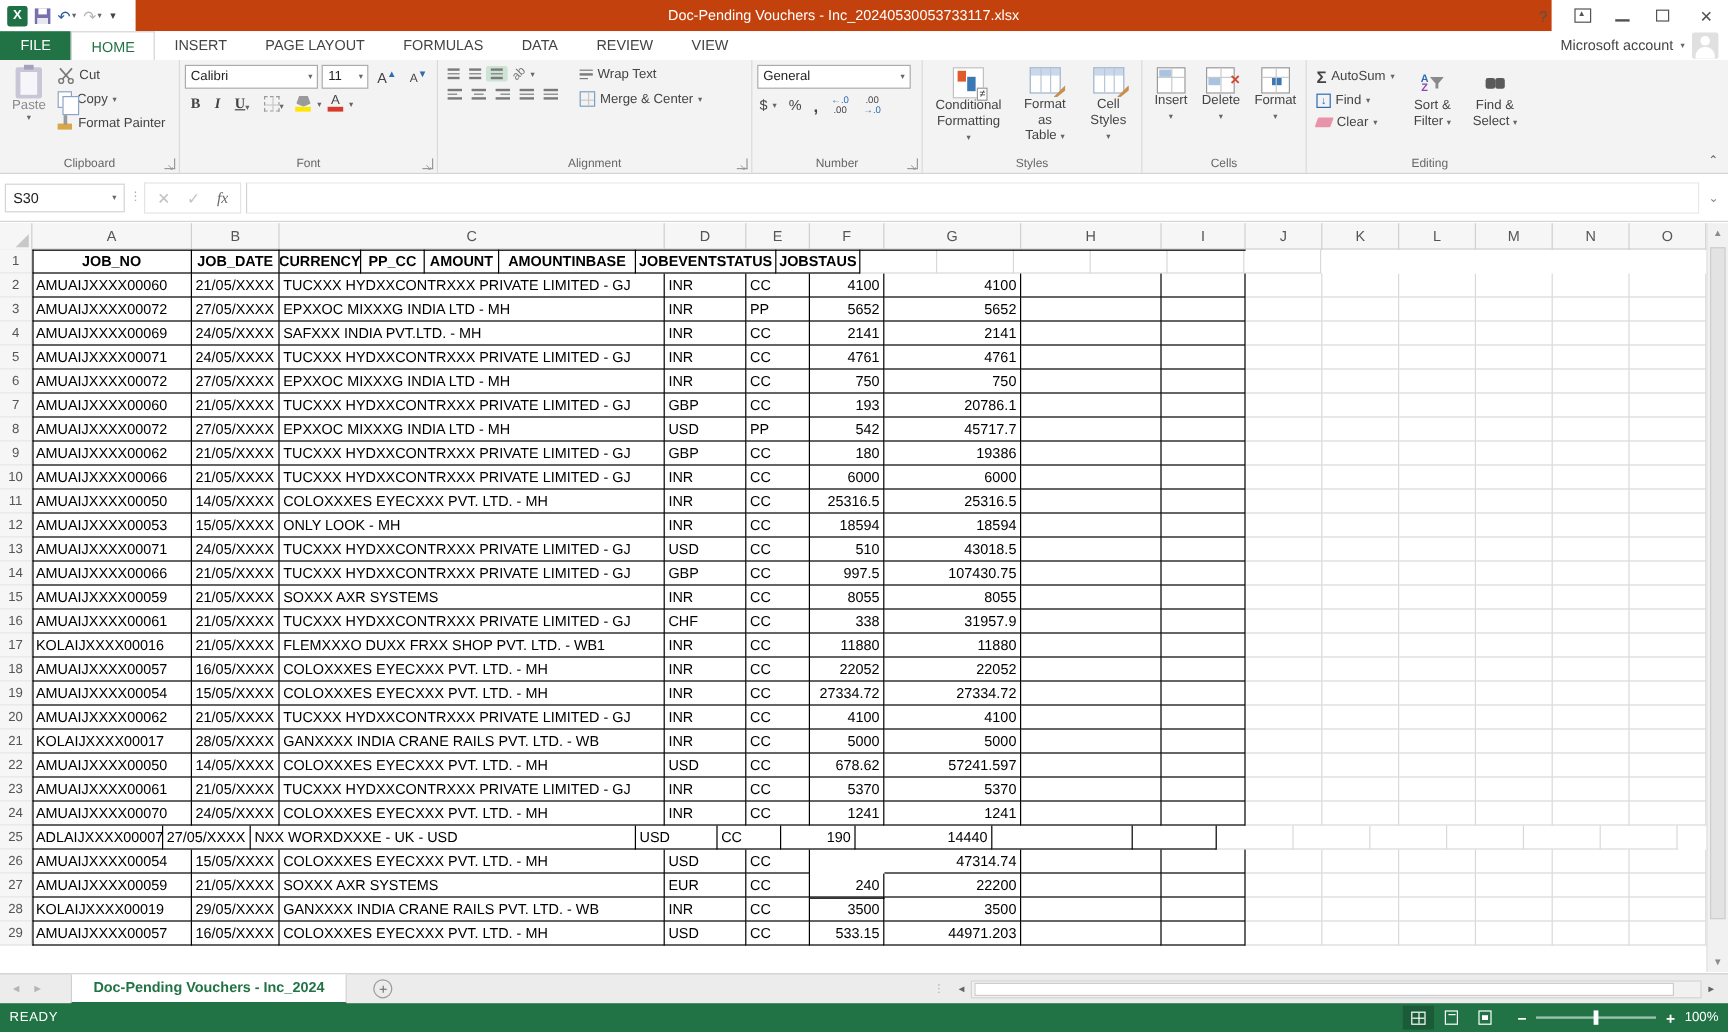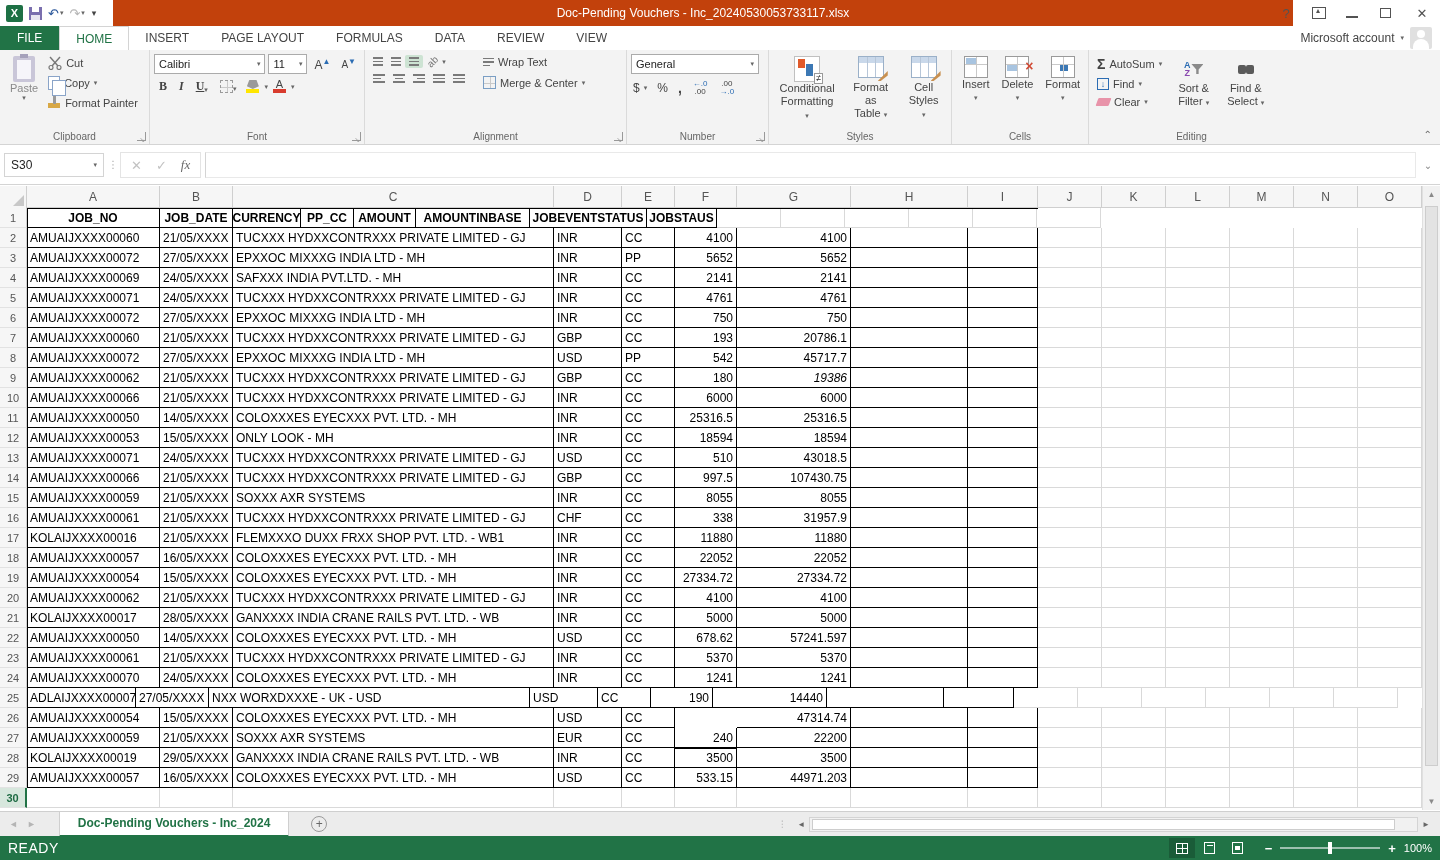--- a/index.html
+++ b/index.html
@@ -176,21 +176,21 @@
     line-height:14px; text-align:center; margin-left:22px; }
   .hs-dots { color:#aaa; font-size:9px; line-height:4px; margin-left:450px; width:10px; text-align:center; }
   .hscroll { display:flex; align-items:center; flex:1; margin:0 6px; }
   .hscroll .arr { color:#666; font-size:8px; padding:0 4px; }
   .htrack { flex:1; height:15px; background:#f1f1f1; border:1px solid #d4d4d4; position:relative; }
   .hthumb { position:absolute; left:2px; top:1px; bottom:1px; width:96%; background:#fff; border:1px solid #cdcdcd; }
 
   
   .statusbar { position:absolute; left:0; top:836px; width:1440px; height:24px; background:#217346;
     display:flex; align-items:center; color:#fff; }
-  .status-mode { font-size:14px; padding-left:8px; letter-spacing:.5px; }
+  .status-mode { font-size:11px; padding-left:8px; letter-spacing:.5px; }
   .status-right { position:absolute; right:8px; display:flex; align-items:center; gap:14px; }
   .viewbtn { width:26px; height:20px; display:flex; align-items:center; justify-content:center; }
   .viewbtn.active { background:#1a5c38; }
   .vic-grid { width:12px; height:11px; border:1px solid #fff; background:
     linear-gradient(#fff,#fff) 5px 0/1px 100% no-repeat, linear-gradient(#fff,#fff) 0 4px/100% 1px no-repeat; }
   .vic-page { width:11px; height:12px; border:1px solid #fff; background:linear-gradient(#fff,#fff) 2px 2px/6px 1px no-repeat; }
   .vic-break { width:11px; height:12px; border:1px solid #fff; position:relative; }
   .vic-break:before { content:""; position:absolute; left:2px; top:3px; width:5px; height:4px; background:#fff; }
   .zoomer { display:flex; align-items:center; gap:8px; }
   .zoomer .pm { font-size:13px; font-weight:bold; }
@@ -705,21 +705,21 @@
         <div class="cell" style="width: 64px;"></div>
       </div>
       <div class="gridrow">
         <div class="rowh">9</div>
         <div class="cell tbl" style="width: 133px;">AMUAIJXXXX00062</div>
         <div class="cell tbl" style="width: 73px;">21/05/XXXX</div>
         <div class="cell tbl" style="width: 321px;">TUCXXX  HYDXXCONTRXXX PRIVATE LIMITED - GJ</div>
         <div class="cell tbl" style="width: 68px;">GBP</div>
         <div class="cell tbl" style="width: 53px;">CC</div>
         <div class="cell tbl num" style="width: 62px;">180</div>
-        <div class="cell tbl num" style="width: 114px; font-style: italic;">19386</div>
+        <div class="cell tbl num" style="width: 114px;">19386</div>
         <div class="cell tbl" style="width: 117px;"></div>
         <div class="cell tbl" style="width: 70px;"></div>
         <div class="cell" style="width: 64px;"></div>
         <div class="cell" style="width: 64px;"></div>
         <div class="cell" style="width: 64px;"></div>
         <div class="cell" style="width: 64px;"></div>
         <div class="cell" style="width: 64px;"></div>
         <div class="cell" style="width: 64px;"></div>
       </div>
       <div class="gridrow">
@@ -1068,38 +1068,20 @@
         <div class="rowh">29</div>
         <div class="cell tbl" style="width: 133px;">AMUAIJXXXX00057</div>
         <div class="cell tbl" style="width: 73px;">16/05/XXXX</div>
         <div class="cell tbl" style="width: 321px;">COLOXXXES EYECXXX PVT. LTD. - MH</div>
         <div class="cell tbl" style="width: 68px;">USD</div>
         <div class="cell tbl" style="width: 53px;">CC</div>
         <div class="cell tbl num" style="width: 62px;">533.15</div>
         <div class="cell tbl num" style="width: 114px;">44971.203</div>
         <div class="cell tbl" style="width: 117px;"></div>
         <div class="cell tbl" style="width: 70px;"></div>
-        <div class="cell" style="width: 64px;"></div>
-        <div class="cell" style="width: 64px;"></div>
-        <div class="cell" style="width: 64px;"></div>
-        <div class="cell" style="width: 64px;"></div>
-        <div class="cell" style="width: 64px;"></div>
-        <div class="cell" style="width: 64px;"></div>
-      </div>
-      <div class="gridrow">
-        <div class="rowh sel">30</div>
-        <div class="cell" style="width: 133px;"></div>
-        <div class="cell" style="width: 73px;"></div>
-        <div class="cell" style="width: 321px;"></div>
-        <div class="cell" style="width: 68px;"></div>
-        <div class="cell" style="width: 53px;"></div>
-        <div class="cell" style="width: 62px;"></div>
-        <div class="cell" style="width: 114px;"></div>
-        <div class="cell" style="width: 117px;"></div>
-        <div class="cell" style="width: 70px;"></div>
         <div class="cell" style="width: 64px;"></div>
         <div class="cell" style="width: 64px;"></div>
         <div class="cell" style="width: 64px;"></div>
         <div class="cell" style="width: 64px;"></div>
         <div class="cell" style="width: 64px;"></div>
         <div class="cell" style="width: 64px;"></div>
       </div>
     </div>
   <div class="tbl-outline"></div>
 </div>

